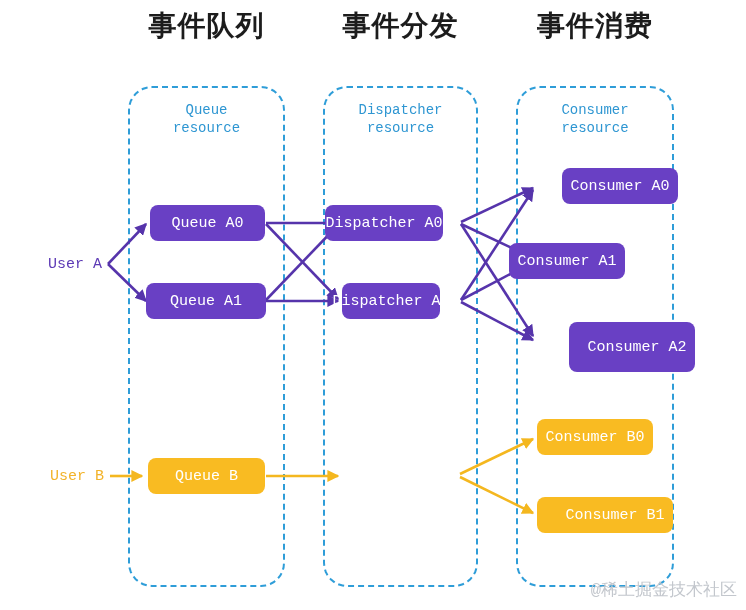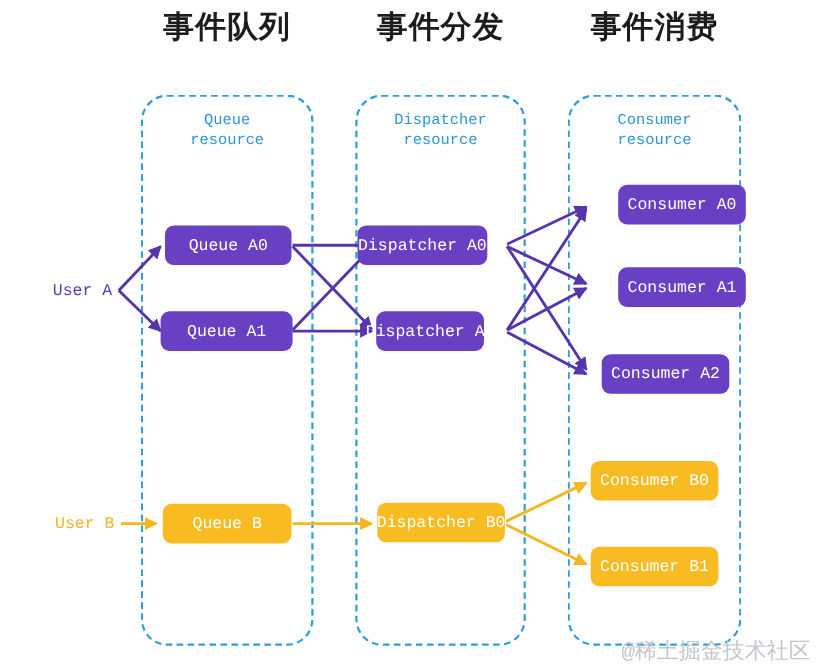--- a/index.html
+++ b/index.html
@@ -38,36 +38,36 @@
     white-space:nowrap;
   }
   .node.purple { background:var(--purple-box,#6940c4); }
   .node.yellow { background:var(--yellow-box,#f9bb22); }
 
   .n-queue-a0      { left:150px; top:205px; width:115px; height:36px; }
   .n-queue-a1      { left:146px; top:283px; width:120px; height:36px; }
   .n-dispatcher-a0 { left:325px; top:205px; width:118px; height:36px; }
   .n-dispatcher-a1 { left:342px; top:283px; width:98px; height:36px;text-align:right; }
   .n-consumer-a0   { left:537px; top:168px; width:116px; height:36px;margin-left:25px; }
-  .n-consumer-a1   { left:562px; top:243px; width:116px; height:36px; }
-  .n-consumer-a2   { left:547px; top:322px; width:116px; height:36px; }
+  .n-consumer-a1   { left:509px; top:243px; width:116px; height:36px; }
+  .n-consumer-a2   { left:569px; top:322px; width:116px; height:50px;padding-left:10px; }
   .n-queue-b       { left:148px; top:458px; width:117px; height:36px; }
   .n-dispatcher-b0 { left:343px; top:457px; width:116px; height:36px; }
   .n-consumer-b0   { left:537px; top:419px; width:116px; height:36px; }
-  .n-consumer-b1   { left:537px; top:497px; width:116px; height:36px; }
+  .n-consumer-b1   { left:537px; top:497px; width:116px; height:36px;padding-left:20px; }
 
   .user-label {
     position:absolute; z-index:3; font-size:15px; white-space:nowrap;
   }
   .user-label.ua { left:48px; top:256px; color:var(--purple-text,#5d3ab5); }
   .user-label.ub { left:50px; top:468px; color:var(--yellow-text,#f2b32a); }
 
   .watermark {
     position:absolute; right:9px; top:578px; z-index:4;
-    font-size:20px; color:var(--watermark-text,#c3c7cd); white-space:nowrap;
+    font-size:17px; color:var(--watermark-text,#c3c7cd); white-space:nowrap;
   }
 </style>
 </head>
 <body>
 
 <div class="canvas">
 
   <div class="col-header h1">事件队列</div>
   <div class="col-header h2">事件分发</div>
   <div class="col-header h3">事件消费</div>
@@ -113,19 +113,18 @@
   <div class="user-label ub">User B</div>
 
   <div class="node purple n-queue-a0">Queue A0</div>
   <div class="node purple n-queue-a1">Queue A1</div>
   <div class="node purple n-dispatcher-a0">Dispatcher A0</div>
   <div class="node purple n-dispatcher-a1">Dispatcher A1</div>
   <div class="node purple n-consumer-a0">Consumer A0</div>
   <div class="node purple n-consumer-a1">Consumer A1</div>
   <div class="node purple n-consumer-a2">Consumer A2</div>
   <div class="node yellow n-queue-b">Queue B</div>
-  <div class="node yellow n-dispatcher-b0">Dispatcher B0</div>
   <div class="node yellow n-consumer-b0">Consumer B0</div>
   <div class="node yellow n-consumer-b1">Consumer B1</div>
 
   <div class="watermark">@稀土掘金技术社区</div>
 
 </div>
 
 </body></html>

